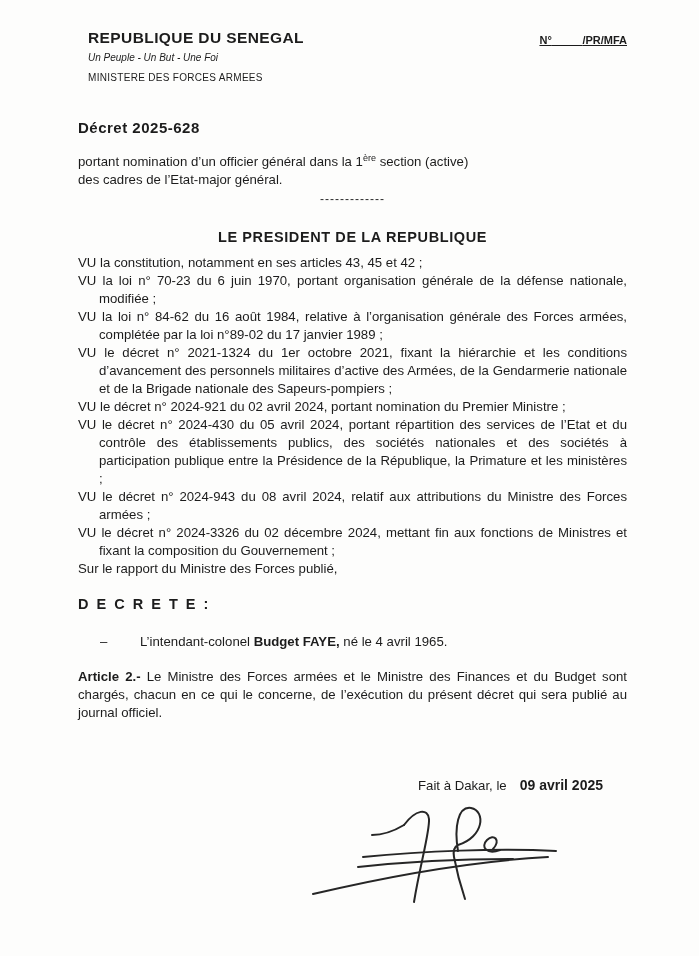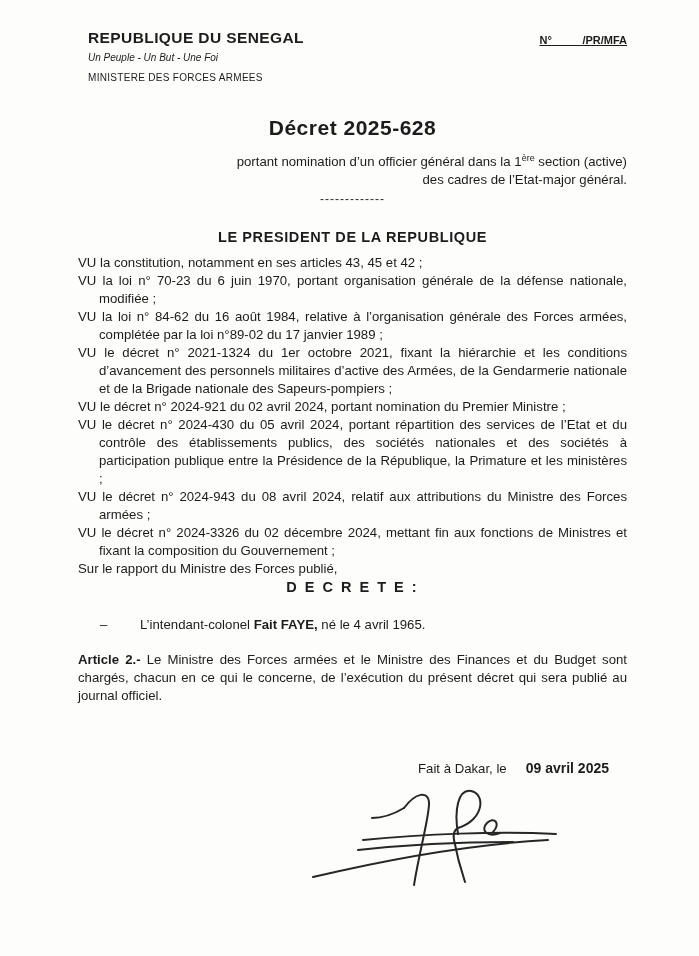--- a/index.html
+++ b/index.html
@@ -47,28 +47,28 @@
   .ref-number {
     font-size: 11px;
     font-weight: bold;
     white-space: nowrap;
     margin-top: 2px;
     text-decoration: underline;
   }
 
   
   .decree-title {
-    text-align: center;
+    text-align: left;
     font-weight: bold;
-    font-size: 21px;
+    font-size: 15px;
     margin-top: 32px;
     letter-spacing: 0.5px;
   }
   .decree-subtitle {
-    text-align: right;
+    text-align: left;
     margin-top: 16px;
   }
   .decree-subtitle .line { display: block; }
   sup { font-size: 9px; line-height: 0; }
   .dots-separator {
     text-align: center;
     letter-spacing: 1px;
     font-size: 12px;
     margin-top: 1px;
     color: #2a2a2a;
@@ -84,24 +84,25 @@
 
   
   .vu-item {
     margin: 0;
     padding-left: 21px;
     text-indent: -21px;
     text-align: justify;
   }
   .report-line { margin: 0; }
   .decrete {
-    text-align: center;
+    text-align: left;
     font-weight: bold;
     font-size: 14.5px;
     letter-spacing: 2px;
+    margin-top: 17px;
     margin-bottom: 20px;
   }
   .article { text-align: justify; margin: 0; }
   .article-2 { margin-top: 12px; }
   b, .bold { font-weight: bold; }
   .appointment {
     margin-top: 16px;
     margin-bottom: 17px;
     padding-left: 22px;
   }
@@ -112,21 +113,21 @@
 
   
   .dateline {
     margin-top: 54px;
     padding-left: 340px;
     white-space: nowrap;
   }
   .dateline .date {
     font-weight: bold;
     font-size: 14px;
-    margin-left: 19px;
+    margin-left: 13px;
   }
   .signature-wrap {
     margin-top: 4px;
     margin-left: 230px;
     width: 280px;
     height: 105px;
   }
   .signature-wrap svg { display: block; }
 </style>
 </head>
@@ -162,21 +163,21 @@
     <p class="vu-item">VU le décret n° 2024-921 du 02 avril 2024, portant nomination du Premier Ministre ;</p>
     <p class="vu-item">VU le décret n° 2024-430 du 05 avril 2024, portant répartition des services de l’Etat et du contrôle des établissements publics, des sociétés nationales et des sociétés à participation publique entre la Présidence de la République, la Primature et les ministères ;</p>
     <p class="vu-item">VU le décret n° 2024-943 du 08 avril 2024, relatif aux attributions du Ministre des Forces armées ;</p>
     <p class="vu-item">VU le décret n° 2024-3326 du 02 décembre 2024, mettant fin aux fonctions de Ministres et fixant la composition du Gouvernement ;</p>
     <p class="report-line">Sur le rapport du Ministre des Forces publié,</p>
   </section>
 
   <div class="decrete">D E C R E T E :</div>
 
 
-  <p class="appointment"><span class="dash">–</span><span>L’intendant-colonel </span><b>Fait FAYE,</b><span> né le 4 avril 1965.</span></p>
+  <p class="appointment"><span class="dash">–</span><span>L’intendant-colonel </span><b>Budget FAYE,</b><span> né le 4 avril 1965.</span></p>
 
   <p class="article article-2"><b>Article 2.-</b><span> Le Ministre des Forces armées et le Ministre des Finances et du Budget sont chargés, chacun en ce qui le concerne, de l’exécution du présent décret qui sera publié au journal officiel.</span></p>
 
   <div class="dateline"><span>Fait à Dakar, le</span><span class="date">09 avril 2025</span></div>
 
   <div class="signature-wrap">
     <svg width="280" height="105" viewBox="0 0 280 105">
       <g fill="none" stroke="#262626" stroke-width="2" stroke-linecap="round">
         <path d="M96,26 C108,10 120,9 121,20 C122,32 112,66 106,103"></path>
         <path d="M96,26 C86,32 74,36 64,36"></path>

